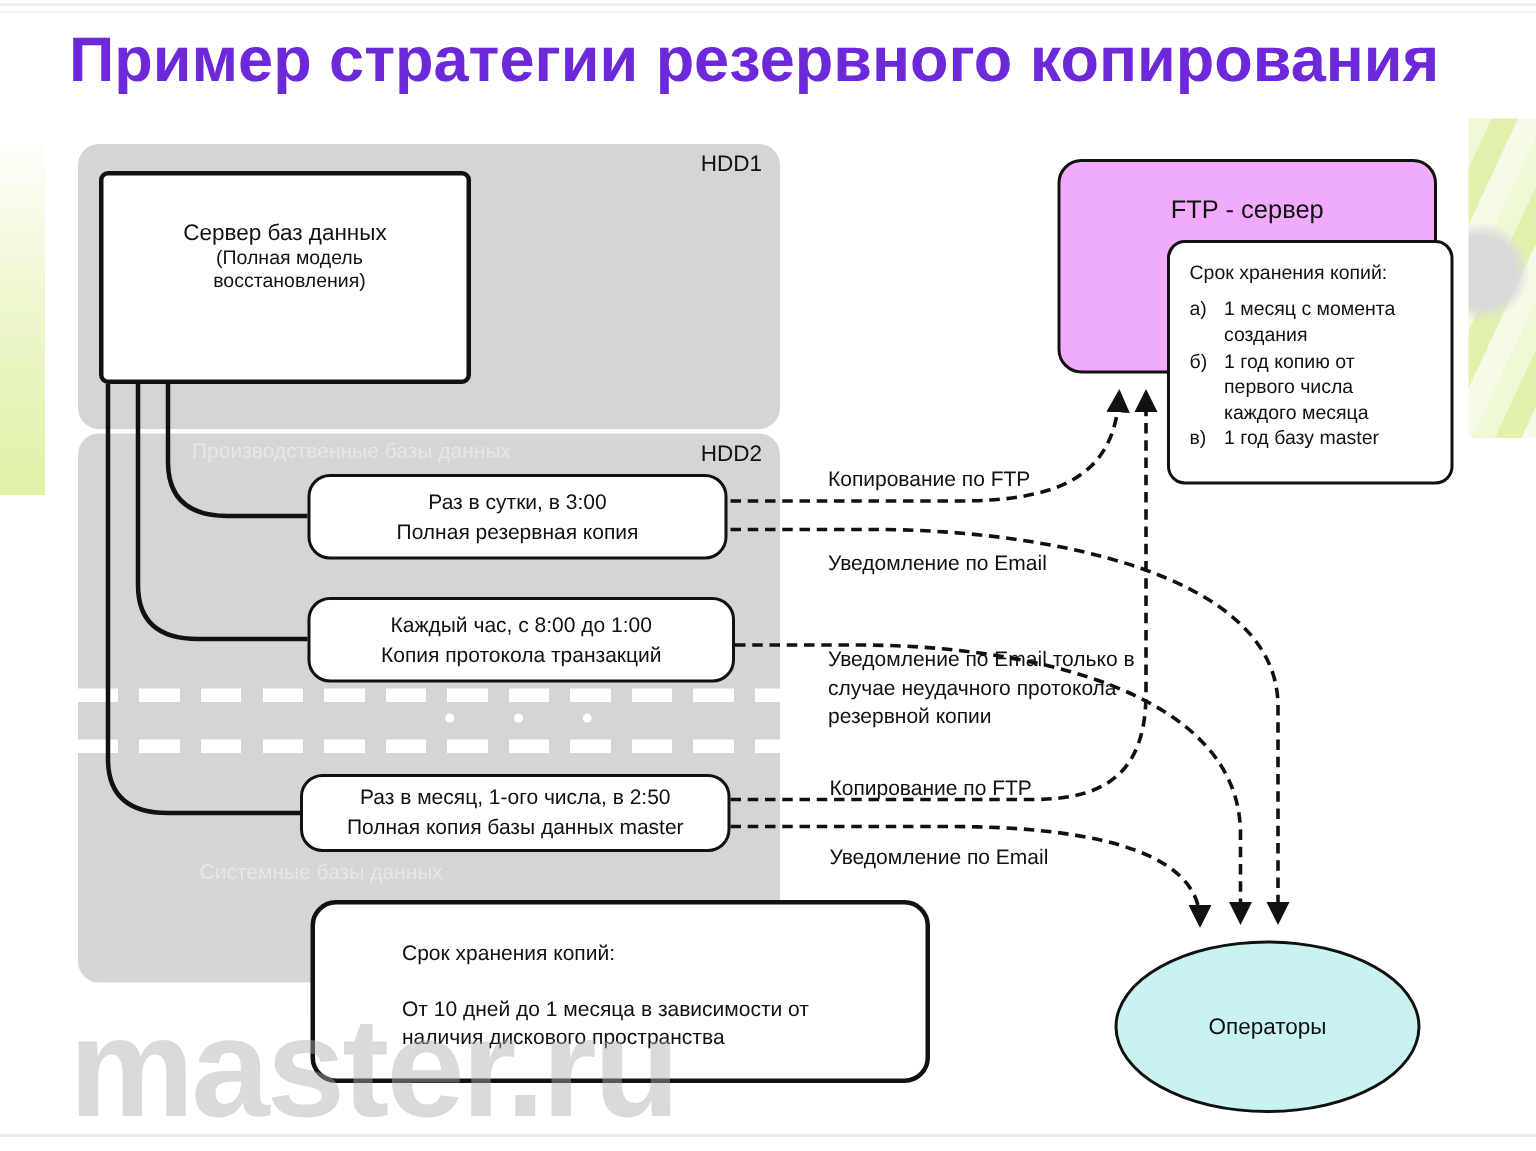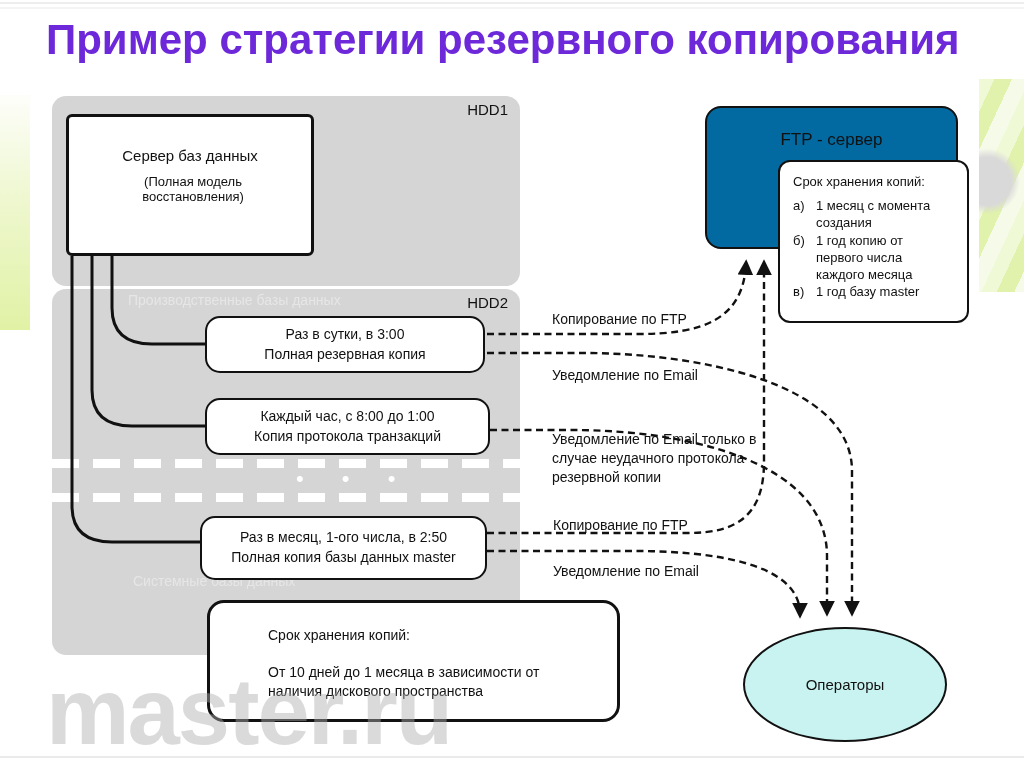--- a/index.html
+++ b/index.html
@@ -27,37 +27,37 @@
   #hdd1{left:52px;top:96px;width:468px;height:190px;}
   #hdd2{left:52px;top:289px;width:468px;height:366px;}
   .hdd-label{position:absolute;right:12px;top:5px;font-size:15px;color:#111;}
   .group-label{position:absolute;font-size:14px;color:#e6e6e6;}
   #prod-label{left:76px;top:3px;}
   #sys-label{left:81px;top:284px;}
   
   .wbox{background:#fff;border:3px solid #111;border-radius:15px;box-sizing:border-box;}
   #server-box{left:66px;top:114px;width:248px;height:142px;border-radius:6px;text-align:center;}
   #server-title{margin-top:30px;font-size:15px;}
-  #server-subtitle{margin-top:10px;font-size:13px;white-space:pre-line;width:170px;margin-left:39px;}
+  #server-subtitle{font-size:13px;white-space:pre-line;width:170px;margin-left:39px;}
   .task-box{display:flex;flex-direction:column;justify-content:center;align-items:center;
     font-size:14px;line-height:1.4;text-align:center;border-width:2.5px;}
   #task1{left:205px;top:316px;width:280px;height:57px;}
   #task2{left:205px;top:398px;width:285px;height:57px;}
-  #task3{left:200px;top:516px;width:287px;height:64px;}
+  #task3{left:200px;top:516px;width:287px;height:52px;}
   
   .sep{left:52px;width:468px;height:9px;
     background:repeating-linear-gradient(90deg,#fff 0 27px,rgba(255,255,255,0) 27px 41px);}
   #sep1{top:459px;} #sep2{top:493px;}
   #dots{left:296px;top:466px;color:#fff;font-size:22px;letter-spacing:16px;}
   
   #local-retention{left:207px;top:600px;width:413px;height:122px;border-radius:17px;font-size:14px;}
   #local-retention-title{position:absolute;left:58px;top:24px;}
   #local-retention-body{position:absolute;left:58px;top:60px;width:320px;line-height:1.35;}
   
-  #ftp-box{left:705px;top:106px;width:253px;height:143px;background:#0369a1;
+  #ftp-box{left:705px;top:106px;width:253px;height:143px;background:#f0abfc;
     border:2.5px solid #111;border-radius:16px;box-sizing:border-box;text-align:center;z-index:2;}
   #ftp-title{margin-top:22px;font-size:17px;}
   #ftp-retention{left:778px;top:160px;width:191px;height:163px;border-radius:12px;
     padding:12px 8px 8px 13px;font-size:13px;z-index:3;border-width:2.5px;}
   #ftp-retention-title{margin-bottom:9px;}
   .ret-item{display:flex;line-height:1.3;margin-bottom:1px;}
   .ret-marker{width:23px;flex:0 0 23px;}
   .ret-text{width:128px;}
   
   #operators{left:743px;top:627px;width:204px;height:115px;border-radius:50%;

